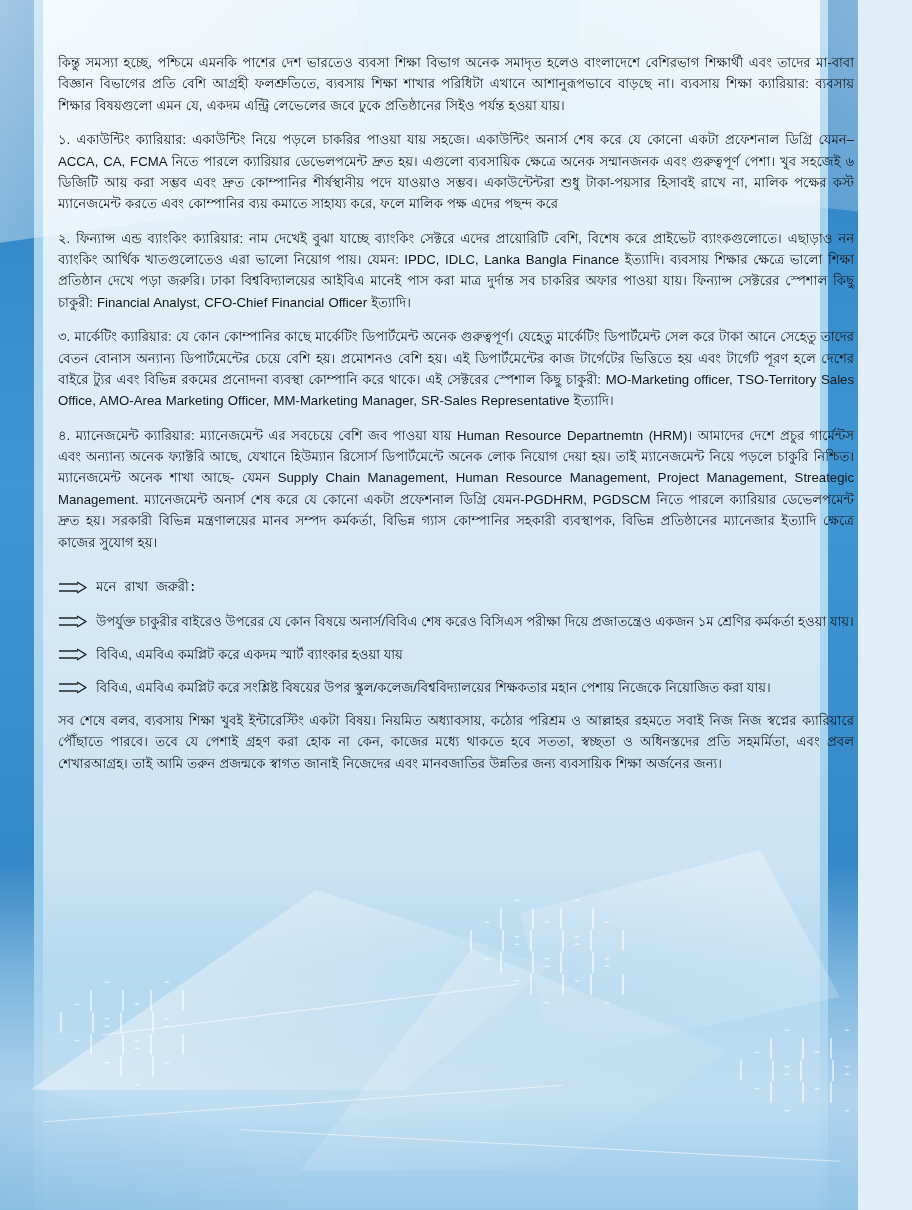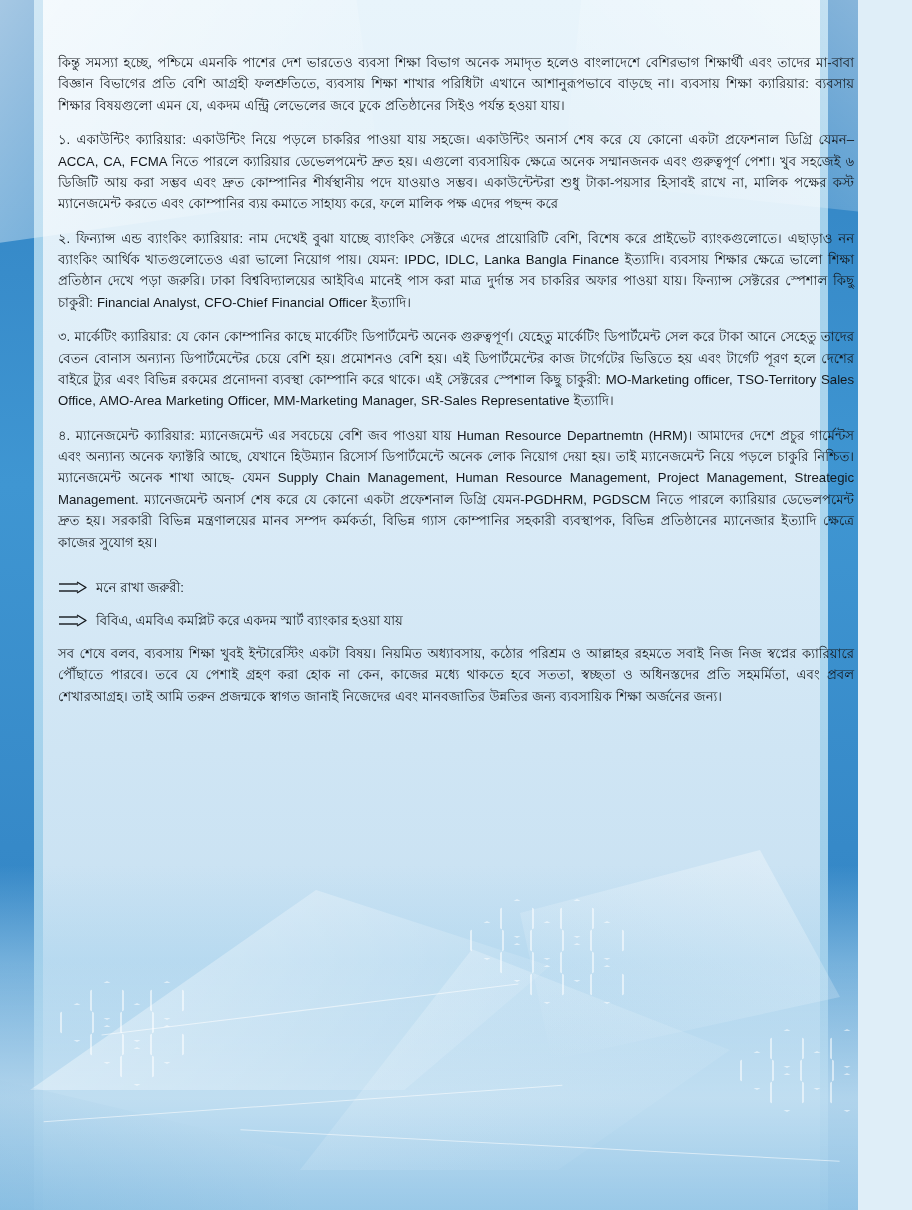--- a/index.html
+++ b/index.html
@@ -187,21 +187,21 @@
     margin-top: 4px;
   }
   .bullet-row .btext {
     flex: 1 1 auto;
     font-size: 13.2px;
     line-height: 1.62;
     color: #14181c;
     text-align: justify;
   }
   .tight { margin-bottom: 4px; }
-  .gap-before { margin-top: 24px; }
+  .gap-before { margin-top: 24px; font-family: Liberation Mono, monospace; }
 </style>
 </head>
 <body>
 
 <div id="page">
 
   <div class="bg-layer">
     <div class="left-band"></div>
     <div class="left-band-inner"></div>
     <div class="right-band"></div>
@@ -260,30 +260,50 @@
       <span class="arrow">
         <svg width="30" height="14" viewBox="0 0 30 14" aria-hidden="true">
           <path d="M1 3 L20 3" stroke="#14181c" stroke-width="1.4" fill="none"></path>
           <path d="M1 10 L20 10" stroke="#14181c" stroke-width="1.4" fill="none"></path>
           <path d="M19 1 L28 6.5 L19 12" stroke="#14181c" stroke-width="1.4" fill="none" stroke-linejoin="round"></path>
         </svg>
       </span>
       <span class="btext">মনে রাখা জরুরী:</span>
     </div>
 
+    <div class="bullet-row">
+      <span class="arrow">
+        <svg width="30" height="14" viewBox="0 0 30 14" aria-hidden="true">
+          <path d="M1 3 L20 3" stroke="#14181c" stroke-width="1.4" fill="none"></path>
+          <path d="M1 10 L20 10" stroke="#14181c" stroke-width="1.4" fill="none"></path>
+          <path d="M19 1 L28 6.5 L19 12" stroke="#14181c" stroke-width="1.4" fill="none" stroke-linejoin="round"></path>
+        </svg>
+      </span>
+      <span class="btext">উপর্যুক্ত চাকুরীর বাইরেও উপরের যে কোন বিষয়ে অনার্স/বিবিএ শেষ করেও বিসিএস পরীক্ষা দিয়ে প্রজাতন্ত্রেও একজন ১ম শ্রেণির কর্মকর্তা হওয়া যায়।</span>
+    </div>
 
     <div class="bullet-row">
       <span class="arrow">
         <svg width="30" height="14" viewBox="0 0 30 14" aria-hidden="true">
           <path d="M1 3 L20 3" stroke="#14181c" stroke-width="1.4" fill="none"></path>
           <path d="M1 10 L20 10" stroke="#14181c" stroke-width="1.4" fill="none"></path>
           <path d="M19 1 L28 6.5 L19 12" stroke="#14181c" stroke-width="1.4" fill="none" stroke-linejoin="round"></path>
         </svg>
       </span>
       <span class="btext">বিবিএ, এমবিএ কমপ্লিট করে একদম স্মার্ট ব্যাংকার হওয়া যায়</span>
     </div>
 
+    <div class="bullet-row">
+      <span class="arrow">
+        <svg width="30" height="14" viewBox="0 0 30 14" aria-hidden="true">
+          <path d="M1 3 L20 3" stroke="#14181c" stroke-width="1.4" fill="none"></path>
+          <path d="M1 10 L20 10" stroke="#14181c" stroke-width="1.4" fill="none"></path>
+          <path d="M19 1 L28 6.5 L19 12" stroke="#14181c" stroke-width="1.4" fill="none" stroke-linejoin="round"></path>
+        </svg>
+      </span>
+      <span class="btext">বিবিএ, এমবিএ কমপ্লিট করে সংশ্লিষ্ট বিষয়ের উপর স্কুল/কলেজ/বিশ্ববিদ্যালয়ের শিক্ষকতার মহান পেশায় নিজেকে নিয়োজিত করা যায়।</span>
+    </div>
 
 
     <p class="para">সব শেষে বলব, ব্যবসায় শিক্ষা খুবই ইন্টারেস্টিং একটা বিষয়। নিয়মিত অধ্যাবসায়, কঠোর পরিশ্রম ও আল্লাহর রহমতে সবাই নিজ নিজ স্বপ্নের ক্যারিয়ারে পৌঁছাতে পারবে। তবে যে পেশাই গ্রহণ করা হোক না কেন, কাজের মধ্যে থাকতে হবে সততা, স্বচ্ছতা ও অধিনস্তদের প্রতি সহমর্মিতা, এবং প্রবল শেখারআগ্রহ। তাই আমি তরুন প্রজন্মকে স্বাগত জানাই নিজেদের এবং মানবজাতির উন্নতির জন্য ব্যবসায়িক শিক্ষা অর্জনের জন্য।</p>
 
   </div>
 </div>
 
 </body></html>

